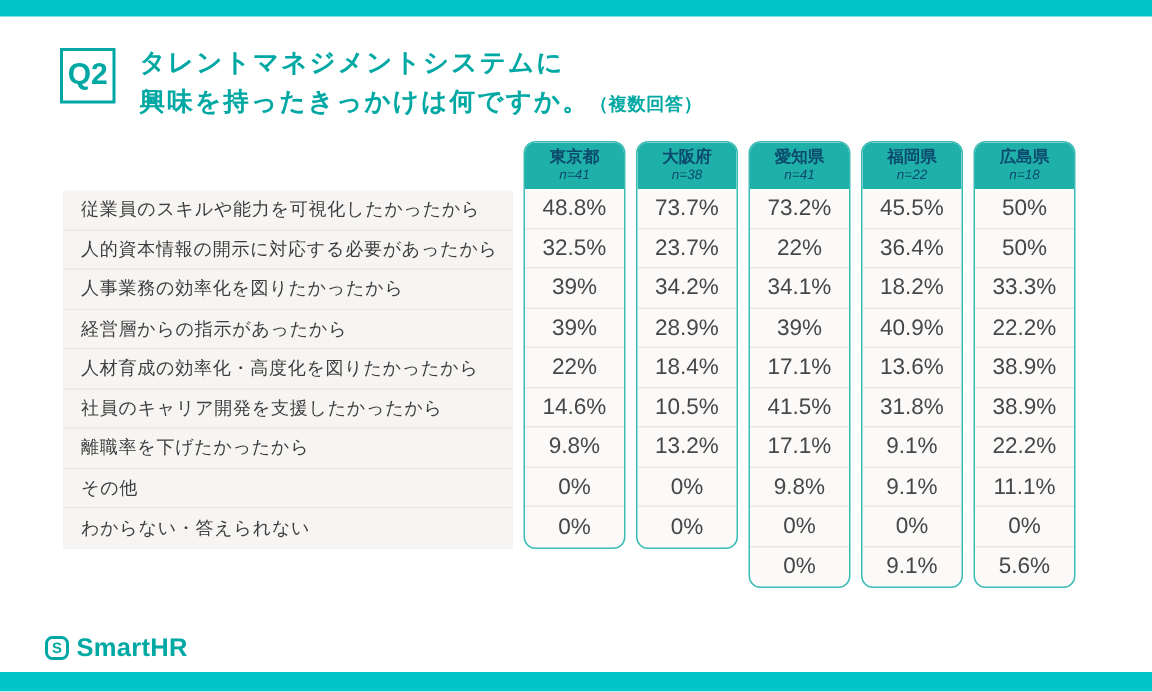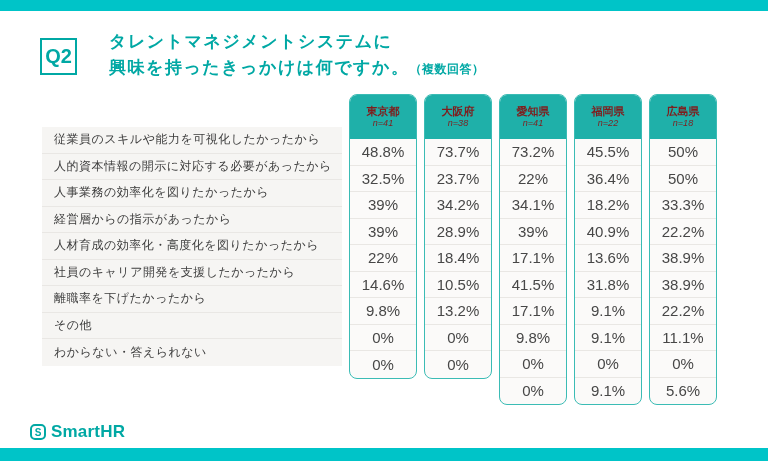--- a/index.html
+++ b/index.html
@@ -23,21 +23,21 @@
   .top-bar {
     position:absolute; top:0; left:0; width:768px; height:11px;
     background:var(--bar);
   }
   .bottom-bar {
     position:absolute; bottom:0; left:0; width:768px; height:13px;
     background:var(--bar);
   }
   .question {
     position:absolute; top:29px; left:40px;
-    display:flex; align-items:center; gap:32px;
+    display:flex; align-items:flex-start; gap:16px;
   }
   .q-badge {
     width:37px; height:37px; margin-top:3px;
     border:2px solid var(--accent);
     color:var(--accent);
     font-size:20px; font-weight:bold;
     display:flex; align-items:center; justify-content:center;
     flex:0 0 auto;
   }
   .q-title {
@@ -63,23 +63,23 @@
   .label-row:last-child { border-bottom:none; }
 
   .col-card {
     width:68px; margin-left:7px;
     border:1.5px solid var(--card-border);
     border-radius:8px;
     overflow:hidden;
     background:var(--cell-bg);
   }
   .col-head {
-    height:44px;
+    height:31px;
     background:var(--head-bg);
-    color:#7f1d1d;
+    color:#0c4a6e;
     display:flex; flex-direction:column;
     align-items:center; justify-content:center;
   }
   .col-head .pref { font-size:11px; font-weight:bold; line-height:1.25; }
   .col-head .n { font-size:9px; line-height:1.1;font-style:italic; }
   .value-row {
     height:26.5px;
     display:flex; align-items:center; justify-content:center;
     font-size:15px; color:#474747;
     border-bottom:1px solid var(--sep);

